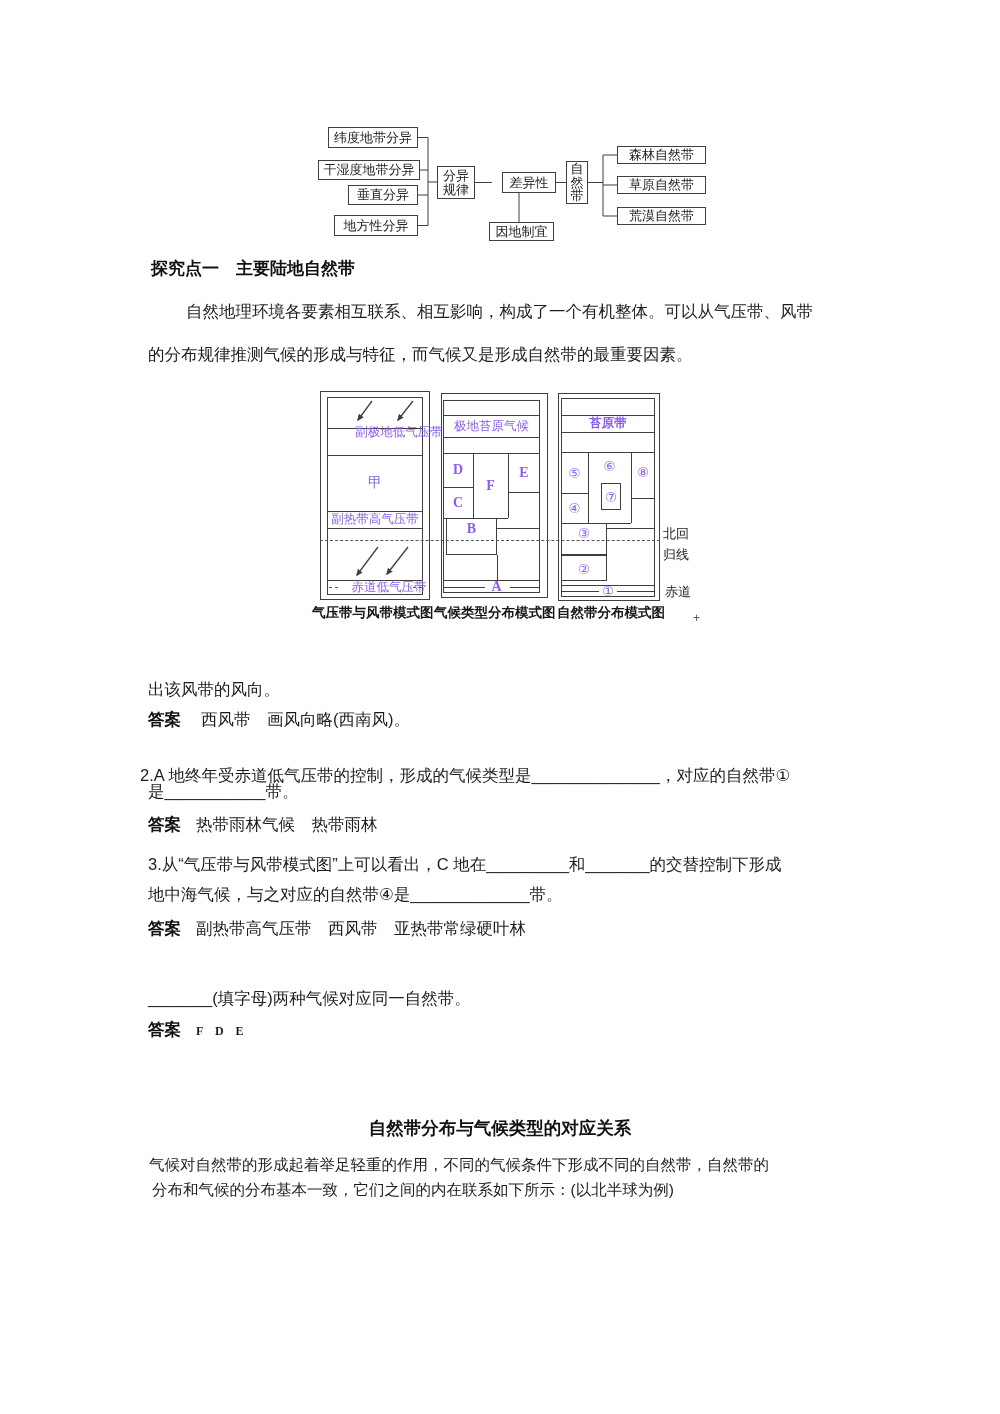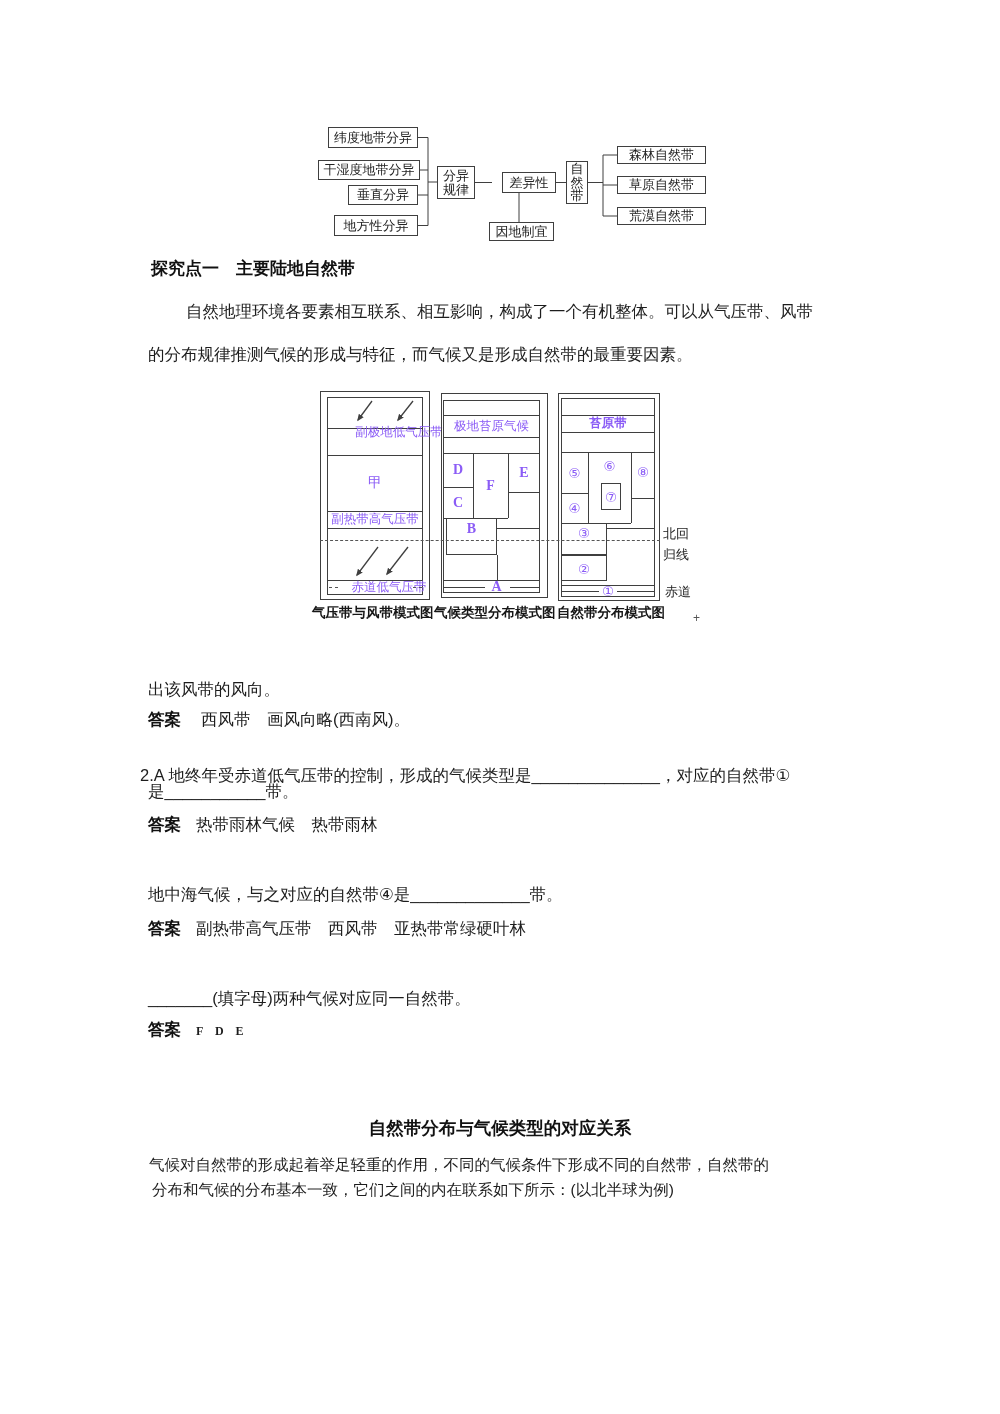--- a/index.html
+++ b/index.html
@@ -181,20 +181,21 @@
   <div class="txt fs17" style="left:148px;top:709px;">
     <span class="bold">答案</span><span class="fw-gap">西风带　画风向略(西南风)。</span>
   </div>
 
   <div class="txt fs17" style="left:140px;top:749px;margin-top:16px;">2.A 地终年受赤道低气压带的控制，形成的气候类型是______________，对应的自然带①</div>
   <div class="txt fs17" style="left:148px;top:781px;">是___________带。</div>
   <div class="txt fs17" style="left:148px;top:814px;">
     <span class="bold">答案</span><span class="ans-gap">热带雨林气候　热带雨林</span>
   </div>
 
+  <div class="txt fs17" style="left:148px;top:854px;">3.从“气压带与风带模式图”上可以看出，C 地在_________和_______的交替控制下形成</div>
   <div class="txt fs17" style="left:148px;top:884px;">地中海气候，与之对应的自然带④是_____________带。</div>
   <div class="txt fs17" style="left:148px;top:918px;">
     <span class="bold">答案</span><span class="ans-gap">副热带高气压带　西风带　亚热带常绿硬叶林</span>
   </div>
 
   <div class="txt fs17" style="left:148px;top:988px;">_______(填字母)两种气候对应同一自然带。</div>
   <div class="txt fs17" style="left:148px;top:1019px;">
     <span class="bold">答案</span><span class="ans-gap letter" style="font-size:12px;">F　D　E</span>
   </div>
 

